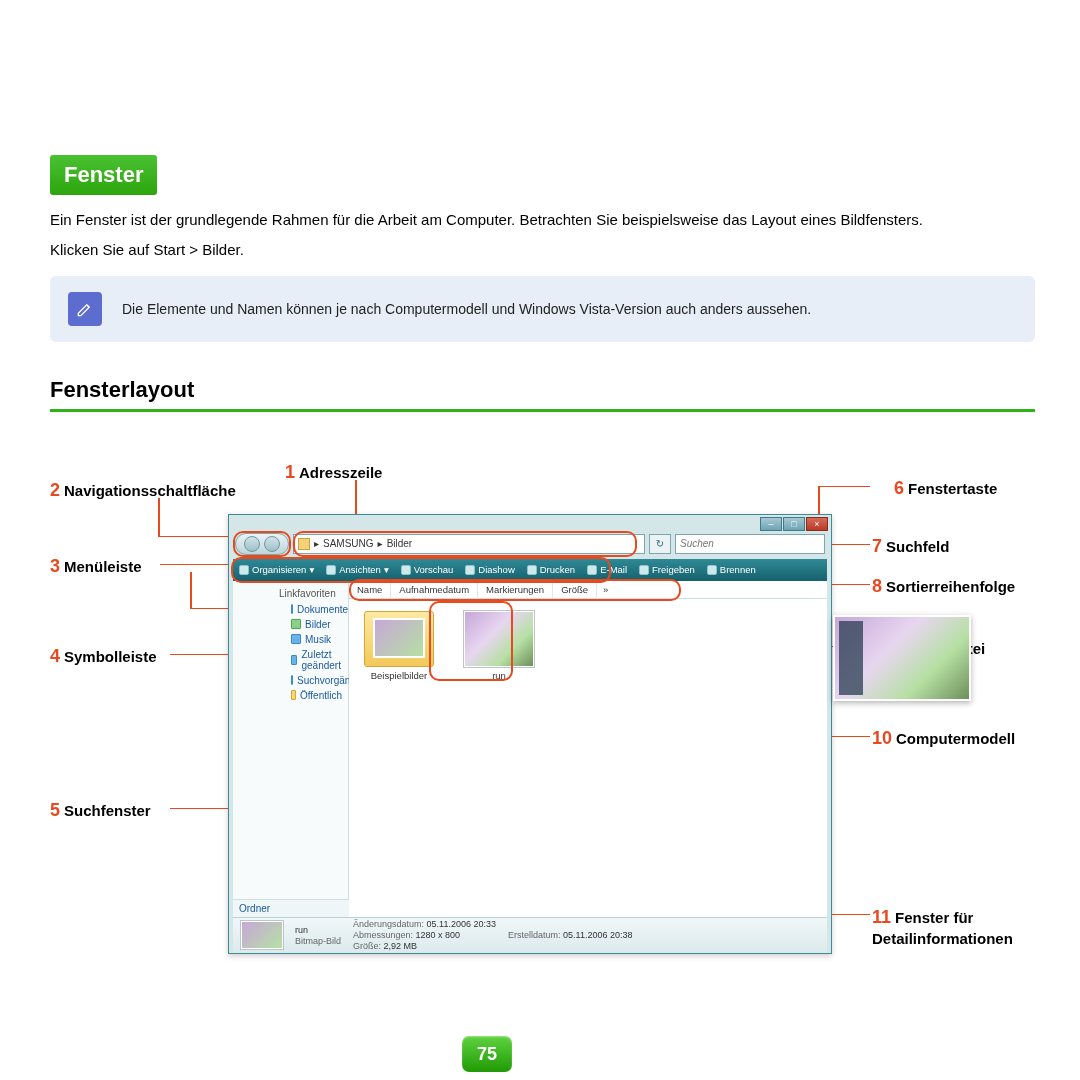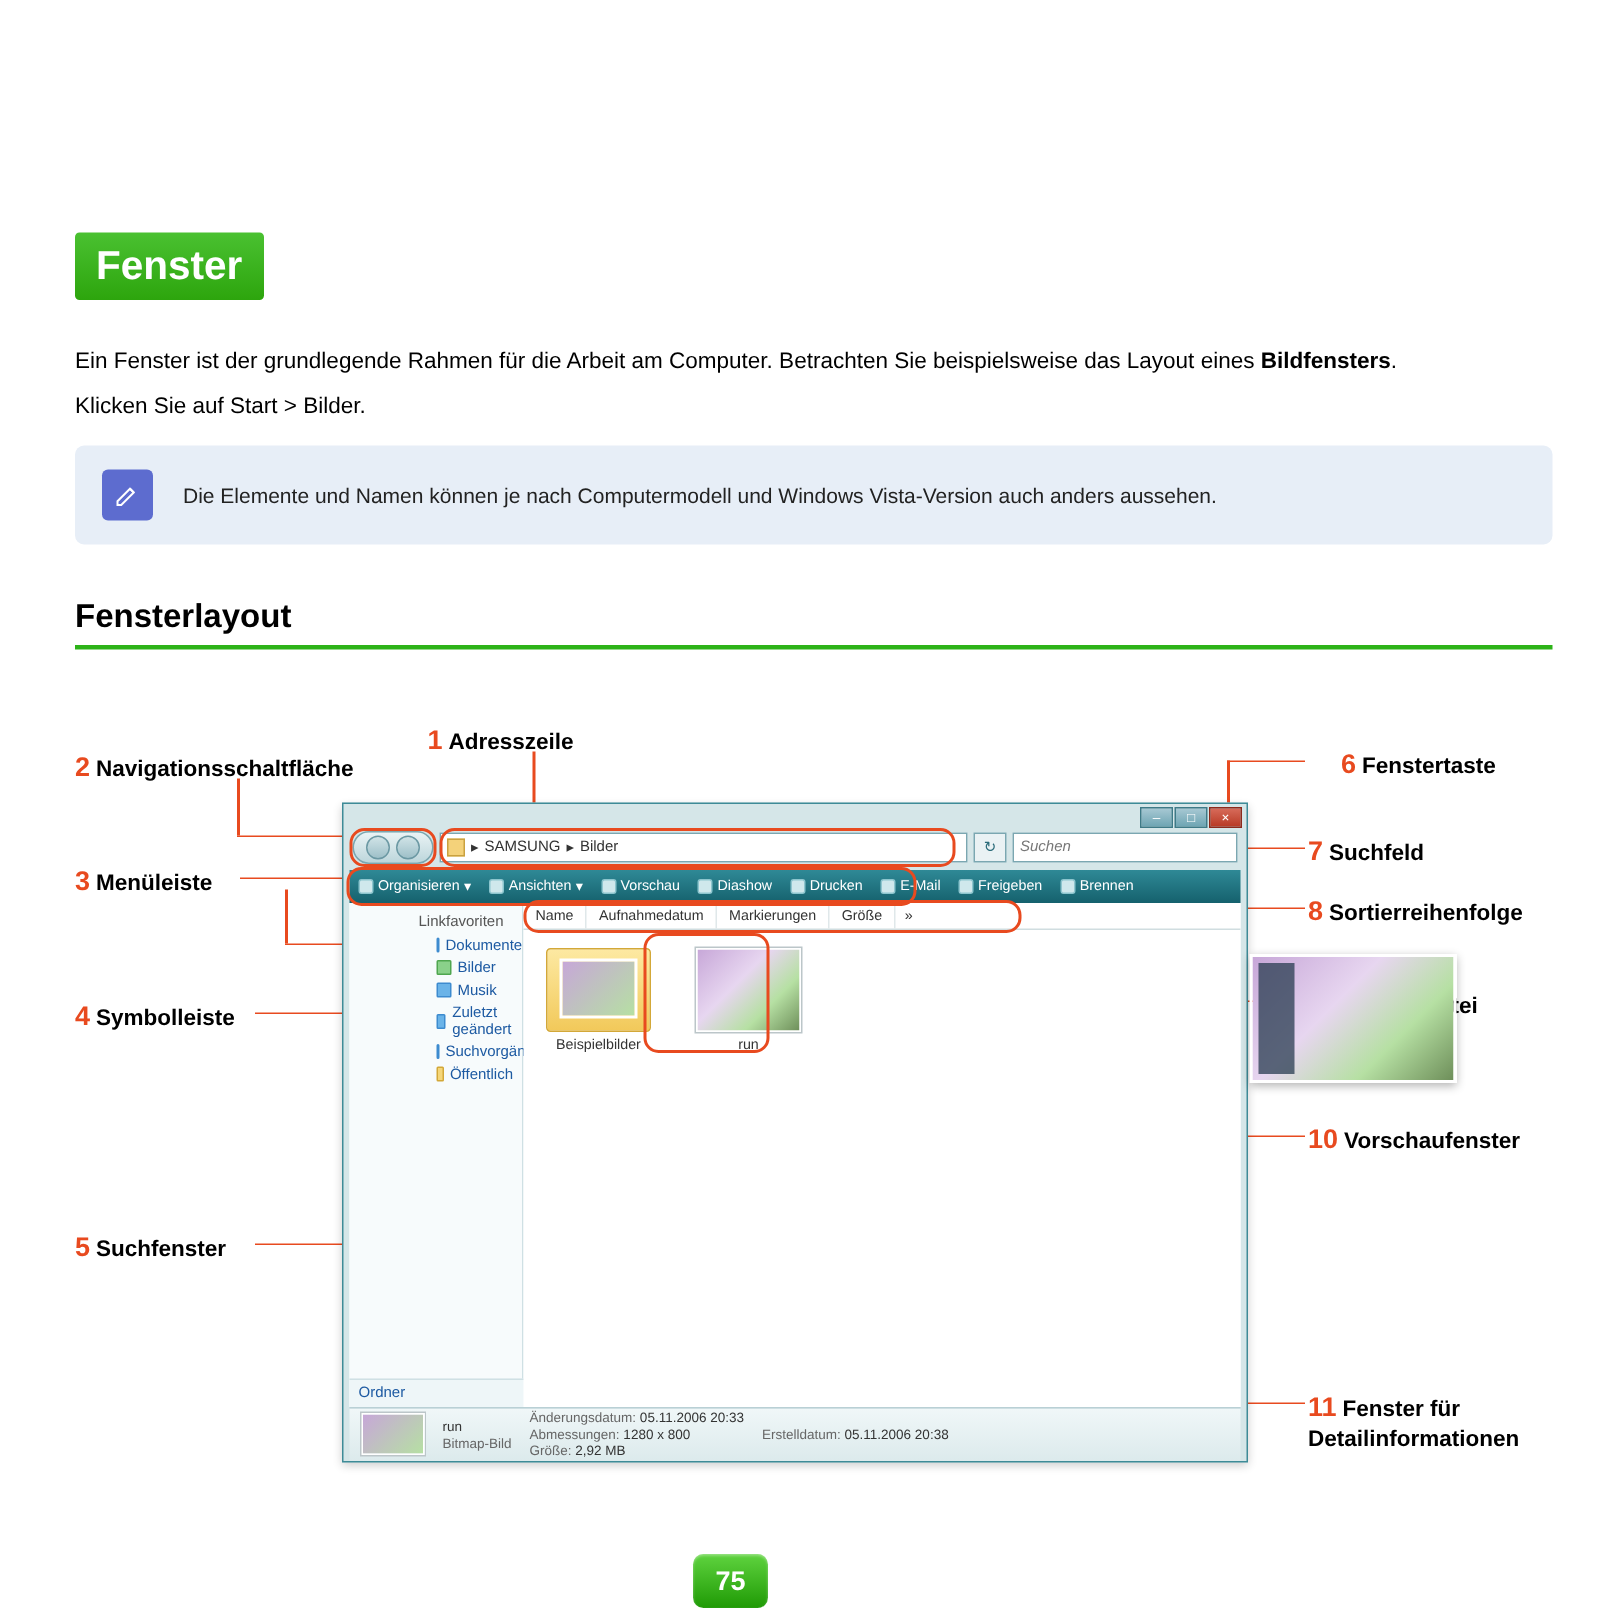--- a/index.html
+++ b/index.html
@@ -9,33 +9,33 @@
     height: 1080px;
     background: #fff;
     color: #000;
     position: relative;
     padding: 50px 45px 0 50px;
   }
   .header-badge {
     display: inline-block;
     background: linear-gradient(to bottom, #4ac131, #2da50d);
     color: #fff;
-    font-size: 27px;
+    font-size: 22px;
     font-weight: bold;
     padding: 7px 14px;
     border-radius: 3px;
     margin-top: 105px;
-    margin-bottom: 30px;
+    margin-bottom: 14px;
   }
   .intro-text {
     font-size: 15px;
     line-height: 1.45;
     margin-bottom: 10px;
   }
-  .intro-text .bold { font-weight: bold; text-align: right; }
+  .intro-text .bold { font-weight: normal; text-align: right; }
   .instruction {
     font-size: 15px;
     margin-top: 6px;
     margin-bottom: 18px;
   }
   .note-box {
     background: #e7eef7;
     border-radius: 6px;
     padding: 16px 18px;
     display: flex;
@@ -255,21 +255,21 @@
   <div class="callout" style="left:235px;top:10px;"><span class="num">1</span><span>Adresszeile</span></div>
   <div class="callout" style="left:0;top:28px;"><span class="num">2</span><span>Navigationsschaltfläche</span></div>
   <div class="callout" style="left:0;top:104px;"><span class="num">3</span><span>Menüleiste</span></div>
   <div class="callout" style="left:0;top:194px;"><span class="num">4</span><span>Symbolleiste</span></div>
   <div class="callout" style="left:0;top:348px;"><span class="num">5</span><span>Suchfenster</span></div>
 
   <div class="callout" style="left:844px;top:26px;"><span class="num">6</span><span>Fenstertaste</span></div>
   <div class="callout" style="left:822px;top:84px;"><span class="num">7</span><span>Suchfeld</span></div>
   <div class="callout" style="left:822px;top:124px;"><span class="num">8</span><span>Sortierreihenfolge</span></div>
   <div class="callout" style="left:822px;top:186px;"><span class="num">9</span><span>Ordner / Datei</span></div>
-  <div class="callout" style="left:822px;top:276px;"><span class="num">10</span><span>Vorschaufenster</span></div>
+  <div class="callout" style="left:822px;top:276px;"><span class="num">10</span><span>Computermodell</span></div>
   <div class="callout multiline" style="left:822px;top:454px;"><span class="num">11</span><span>Fenster für</span><br><span>Detailinformationen</span></div>
 
   <div class="connector v" style="left:305px;top:28px;height:55px;"></div>
   <div class="connector v" style="left:108px;top:46px;height:38px;"></div>
   <div class="connector h" style="left:108px;top:84px;width:86px;"></div>
   <div class="connector h" style="left:110px;top:112px;width:84px;"></div>
   <div class="connector v" style="left:140px;top:120px;height:36px;"></div>
   <div class="connector h" style="left:140px;top:156px;width:54px;"></div>
   <div class="connector h" style="left:120px;top:202px;width:74px;"></div>
   <div class="connector h" style="left:120px;top:356px;width:74px;"></div>

